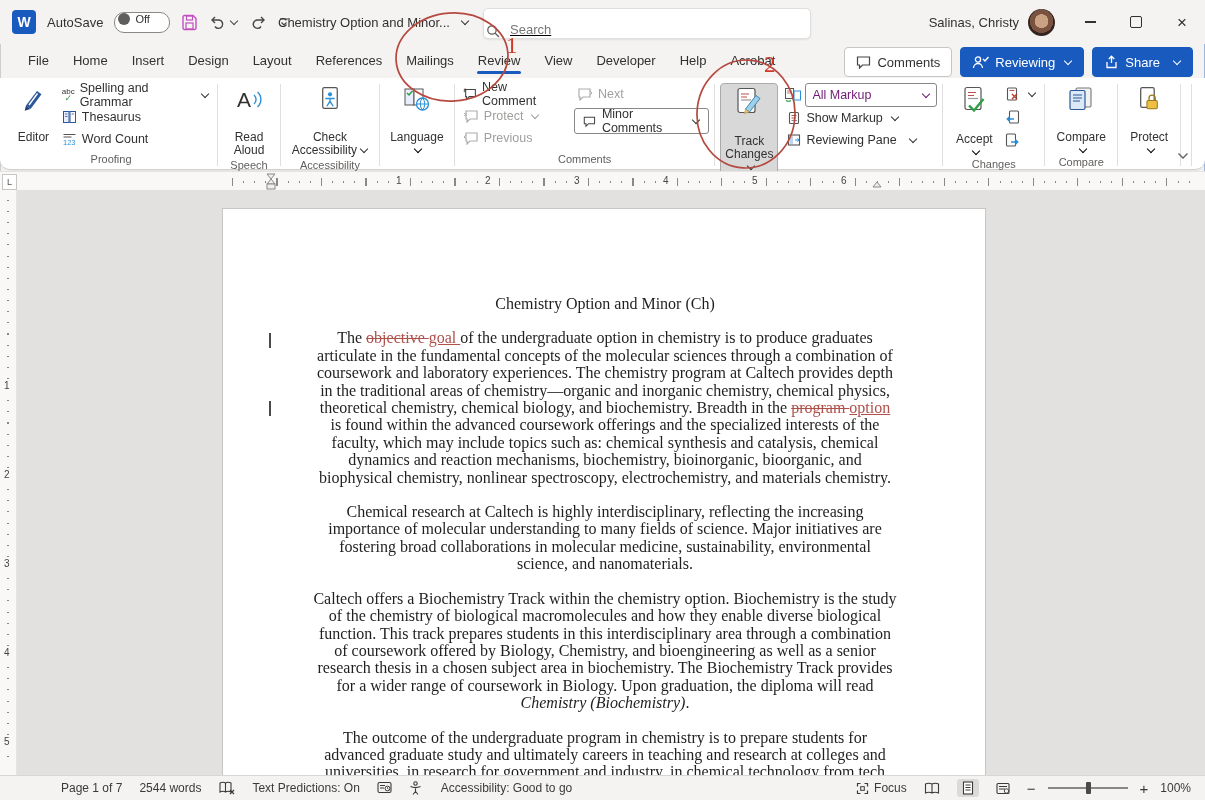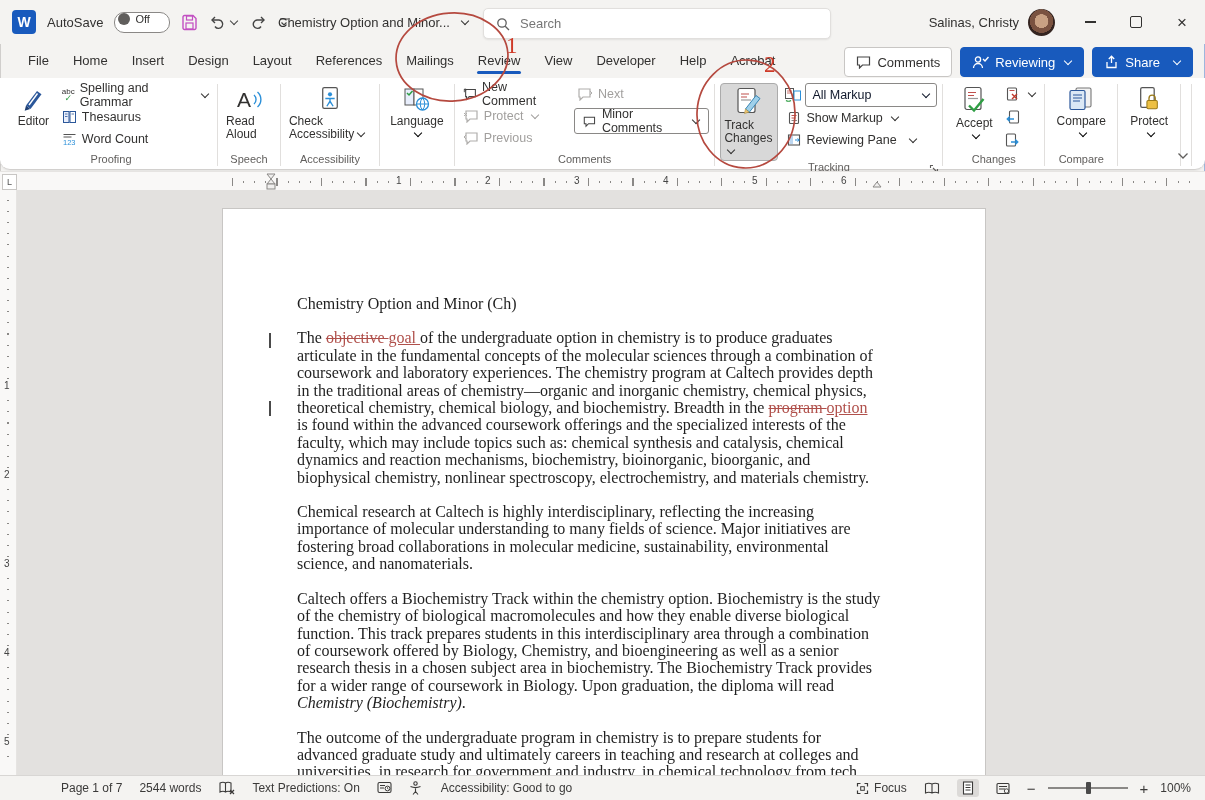--- a/index.html
+++ b/index.html
@@ -16,21 +16,21 @@
           align-items:flex-start;gap:5px;padding:0 3px;background:#fff;}
   .knob{width:12px;height:12px;border-radius:50%;background:#605e5c;}
   .toggle span{font-size:11px;color:#323130;}
   .qbtn{display:flex;align-items:center;color:#444;}
   .chev{display:inline-block;width:5px;height:5px;border-right:1.3px solid currentColor;
         border-bottom:1.3px solid currentColor;transform:rotate(45deg);margin:0 1px 2px 4px;flex:none;}
   .doc-title{position:absolute;left:278px;top:0;height:44px;display:flex;align-items:center;
              gap:8px;font-size:13px;color:#323130;}
   .searchbox{position:absolute;left:483px;top:8px;width:322px;height:29px;background:#fff;
              border:1px solid #e1dfdd;border-radius:5px;box-shadow:0 1px 2px rgba(0,0,0,.08);
-             display:flex;align-items:center;padding:0 12px;gap:8px;}
+             display:flex;align-items:flex-end;padding:0 2px;gap:8px;text-decoration:underline;}
   .searchbox input{border:none;outline:none;background:transparent;font-size:13px;width:240px;
                    font-family:"Liberation Sans",sans-serif;color:#323130;}
   .searchbox input::placeholder{color:#767676;}
   .account{position:absolute;right:150px;top:0;height:44px;display:flex;align-items:center;gap:9px;}
   .account .uname{font-size:13px;color:#323130;}
   .avatar{width:27px;height:27px;border-radius:50%;
           background:radial-gradient(circle at 50% 45%,#c9a183 0 34%,#7a5240 35% 58%,#342420 59%);}
   .wincontrols{position:absolute;right:0;top:0;height:44px;display:flex;}
   .wbtn{width:46px;height:44px;display:flex;align-items:center;justify-content:center;color:#323130;}
   .minbar{width:11px;height:1.4px;background:#323130;}
@@ -48,30 +48,30 @@
   .btn-blue{background:#185abd;color:#fff;border:1px solid #185abd;}
   
   #ribbon{position:absolute;left:0;top:78px;right:0;height:92px;background:#fff;
           border-bottom:1px solid #d2d0ce;border-radius:0 0 10px 10px;
           box-shadow:0 1px 2px rgba(0,0,0,.07);display:flex;align-items:stretch;
           padding:3px 8px 0 10px;box-sizing:border-box;}
   .grp{display:flex;flex-direction:column;}
   .gbody{display:flex;align-items:flex-start;flex:1;gap:2px;padding-top:2px;}
   .glabel{font-size:11px;color:#605e5c;text-align:center;padding:0 4px 4px;position:relative;}
   .vdiv{width:1px;background:#e1dfdd;margin:3px 5px;}
-  .biglbl{font-size:12px;line-height:13px;color:#323130;margin-top:2px;}
+  .biglbl{font-size:12px;line-height:13px;text-align:center;color:#323130;margin-top:18px;}
   .bigbtn{display:flex;flex-direction:column;align-items:center;padding:3px 3px 2px;border-radius:4px;}
   .smbtn{height:21px;display:flex;align-items:center;gap:5px;font-size:12.5px;color:#323130;padding:0 3px;}
   .dis{color:#a19f9d !important;}
   .col{display:flex;flex-direction:column;gap:1px;}
   .showcmts{border:1px solid #8a8886;border-radius:3px;height:24px;display:flex;align-items:center;
             gap:6px;padding:0 8px;font-size:12.5px;color:#323130;margin-top:3px;background:#fff;}
   .tcbtn{background:#d8d8d8;border:1px solid #ababab;}
   .ddl{width:118px;height:22px;border:1px solid #8a8886;border-radius:3px;display:flex;
-       align-items:center;font-size:12.5px;color:#0f172a;padding:0 6px;background:#fff;justify-content:space-between;}
+       align-items:center;font-size:12.5px;color:#701a75;padding:0 6px;background:#fff;justify-content:space-between;}
   .launcher{position:absolute;right:-2px;bottom:3px;}
   .collapse{position:absolute;right:16px;bottom:9px;color:#605e5c;}
   
   #hruler{position:absolute;left:0;top:171px;right:0;height:19px;background:#f9f8f7;
           border-top:1px solid #e6e4e2;}
   .hdots{position:absolute;left:232px;right:14px;top:9px;height:2px;
          background-image:repeating-linear-gradient(to right,#8a8886 0 1px,transparent 1px 11.125px);}
   .hhalf{position:absolute;left:232px;right:14px;top:6px;height:8px;
          background-image:repeating-linear-gradient(to right,#8a8886 0 1px,transparent 1px 44.5px);}
   .rnum{position:absolute;top:3px;font-size:10px;color:#444;background:#f9f8f7;padding:0 3px;}
@@ -79,22 +79,22 @@
         background:#fff;font-size:9px;color:#555;display:flex;align-items:center;justify-content:center;}
   
   #canvas{position:absolute;left:0;top:190px;right:0;height:586px;background:#e3e1df;overflow:hidden;}
   #vruler{position:absolute;left:0;top:0;bottom:0;width:16px;background:#f9f8f7;
           border-right:1px solid #e6e4e2;}
   .vdots{position:absolute;top:10px;bottom:10px;left:7px;width:2px;
          background-image:repeating-linear-gradient(to bottom,#8a8886 0 1px,transparent 1px 11.125px);}
   .vnum{position:absolute;left:4px;font-size:10px;color:#444;background:#f9f8f7;}
   #page{position:absolute;left:222px;top:18px;width:762px;height:640px;background:#fff;
         border:1px solid #c8c6c4;}
-  #docbody{position:absolute;left:74px;top:86px;width:584px;
-           font-family:"Liberation Serif",serif;font-size:16px;line-height:17.4px;color:#1f1f1f;}
+  #docbody{position:absolute;left:90px;top:86px;width:584px;
+           font-family:"Liberation Serif",serif;font-size:16px;line-height:17.4px;color:#1f1f1f;text-align:center;}
   .dtitle{margin:0;font-size:16px;font-weight:normal;}
   .para{margin:17px 0 0;}
   .del{color:#b0504b;text-decoration:line-through;}
   .ins{color:#b0504b;text-decoration:underline;}
   .i{font-style:italic;}
   .cbar{position:absolute;left:46px;width:2px;height:15px;background:#4a4a4a;}
   
   #overlay{position:absolute;left:0;top:0;width:1205px;height:800px;pointer-events:none;z-index:60;}
   
   #statusbar{position:absolute;left:0;bottom:0;right:0;height:24px;background:#f4f3f1;

